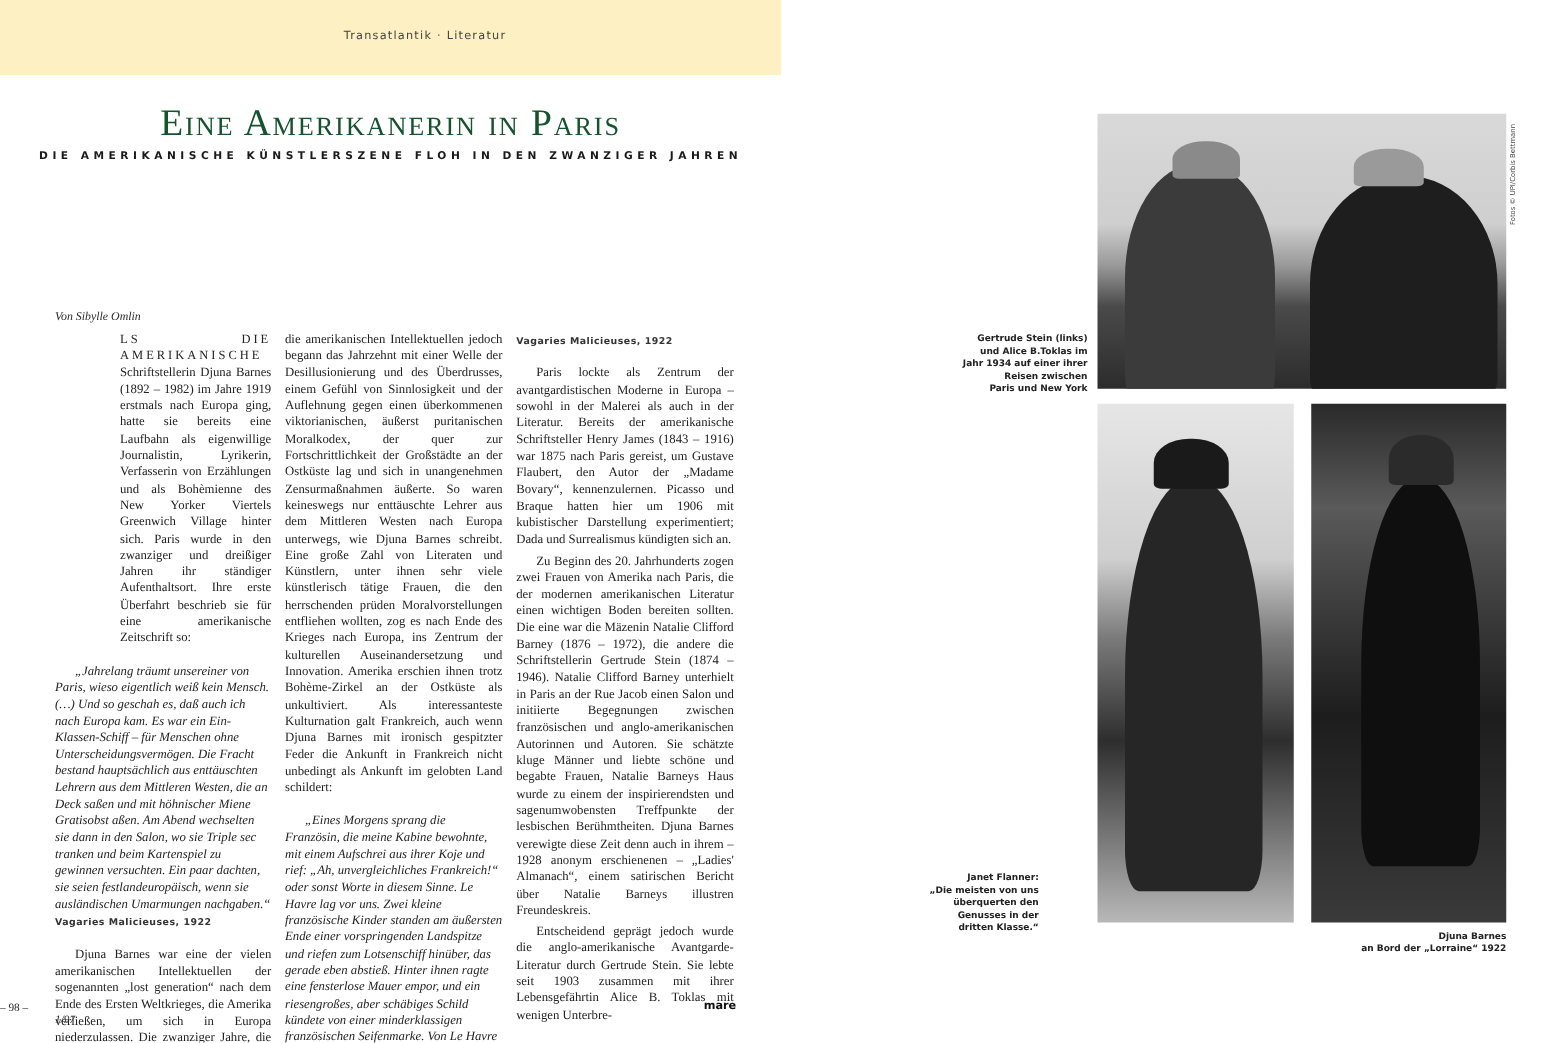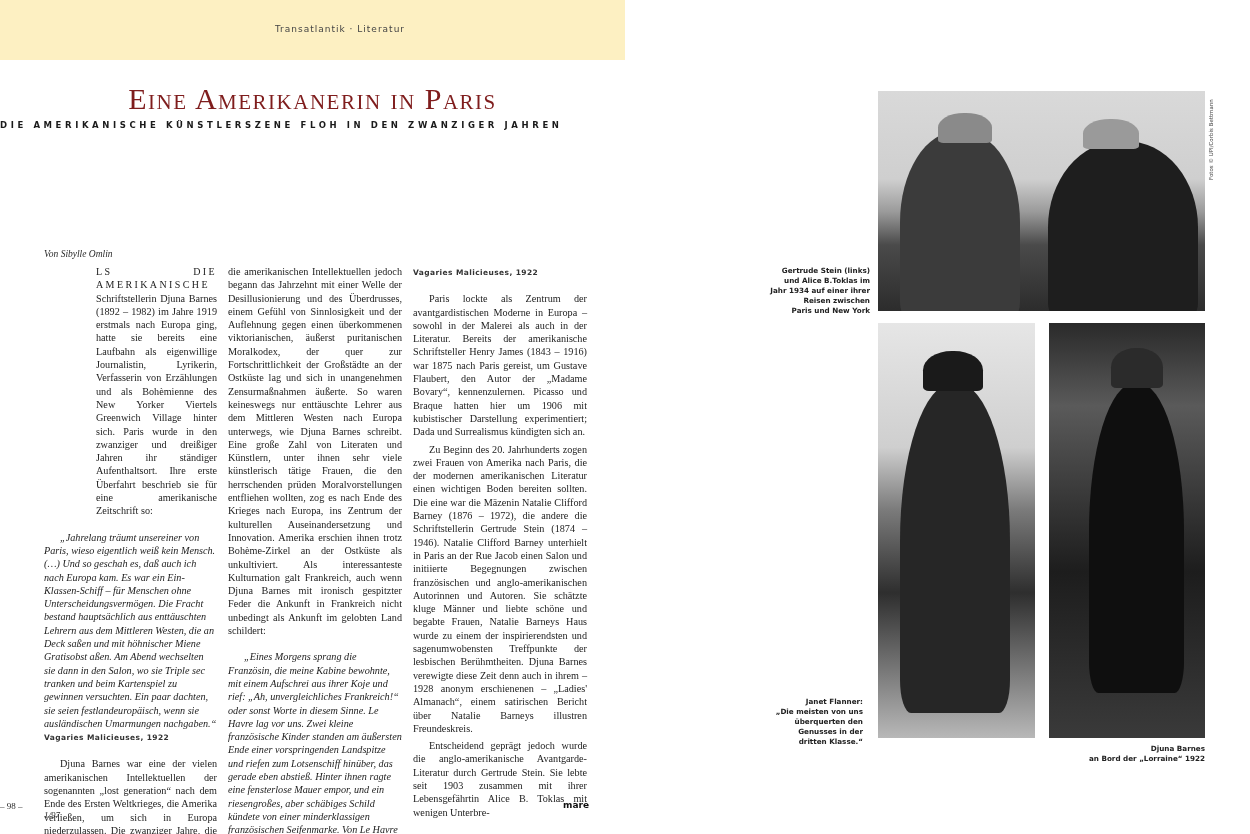--- a/index.html
+++ b/index.html
@@ -1,20 +1,20 @@
 <!DOCTYPE html>
 <html><head>
 <meta charset="utf-8">
 <style>
   html,body{margin:0;padding:0;background:#fff;}
   body{width:1250px;height:834px;position:relative;overflow:hidden;font-family:"DejaVu Serif",serif;color:#2a2a2a;}
   .header-band{position:absolute;left:0;top:0;width:625px;height:60px;background:#fdf0c2;}
   .kicker{position:absolute;left:0;top:24px;width:680px;text-align:center;font-family:"DejaVu Sans",sans-serif;font-size:9px;letter-spacing:1px;color:#444;}
-  .title{position:absolute;left:0;top:82px;width:625px;text-align:center;font-family:"Liberation Serif",serif;font-size:30px;letter-spacing:1.5px;color:#7f1d1d;font-variant:small-caps;}
-  .subtitle{position:absolute;left:0;top:118px;width:625px;font-family:"DejaVu Sans",sans-serif;font-weight:bold;font-size:8.5px;letter-spacing:3.6px;line-height:14px;color:#1a1a1a;}
+  .title{position:absolute;left:0;top:82px;width:625px;text-align:center;font-family:"Liberation Serif",serif;font-size:30px;letter-spacing:1.5px;color:#14532d;font-variant:small-caps;}
+  .subtitle{position:absolute;left:0;top:118px;width:625px;text-align:center;font-family:"DejaVu Sans",sans-serif;font-weight:bold;font-size:8.5px;letter-spacing:3.6px;line-height:14px;color:#1a1a1a;}
   .byline{position:absolute;left:44px;top:235px;font-style:italic;font-size:9.5px;font-family:"Liberation Serif",serif;margin-top:14px;}
   .col{position:absolute;font-family:"Liberation Serif",serif;font-size:10.2px;line-height:13.3px;text-align:justify;color:#222;}
   .col p{margin:0;text-indent:16px;}
   .col p.noind{text-indent:0;}
   .col p.gap{margin-top:13px;}
   .col .quote{font-style:italic;text-align:left;}
   .col .src{font-family:"DejaVu Sans",sans-serif;font-weight:bold;font-size:7.5px;letter-spacing:.4px;color:#333;text-indent:0;margin-top:1px;}
   .lead-caps{letter-spacing:2.4px;font-size:10px;}
   .c1{left:44px;top:265px;width:173px;}
   .c2{left:228px;top:265px;width:174px;}
@@ -78,21 +78,21 @@
   <div>und Alice B.Toklas im</div>
   <div>Jahr 1934 auf einer ihrer</div>
   <div>Reisen zwischen</div>
   <div>Paris und New York</div>
 </div>
 
 <div class="photo p2">
   <div class="fig" style="left:22px;top:60px;width:110px;height:330px;background:#262626;"></div>
   <div class="fig" style="left:45px;top:28px;width:60px;height:40px;background:#1a1a1a;"></div>
 </div>
-<div class="caption" style="left:763px;top:697px;width:100px;">
+<div class="caption" style="left:731px;top:697px;width:100px;">
   <div>Janet Flanner:</div>
   <div>„Die meisten von uns</div>
   <div>überquerten den</div>
   <div>Genusses in der</div>
   <div>dritten Klasse.“</div>
 </div>
 
 <div class="photo p3">
   <div class="fig" style="left:40px;top:60px;width:95px;height:310px;background:#0f0f0f;"></div>
   <div class="fig" style="left:62px;top:25px;width:52px;height:40px;background:#2b2b2b;"></div>

